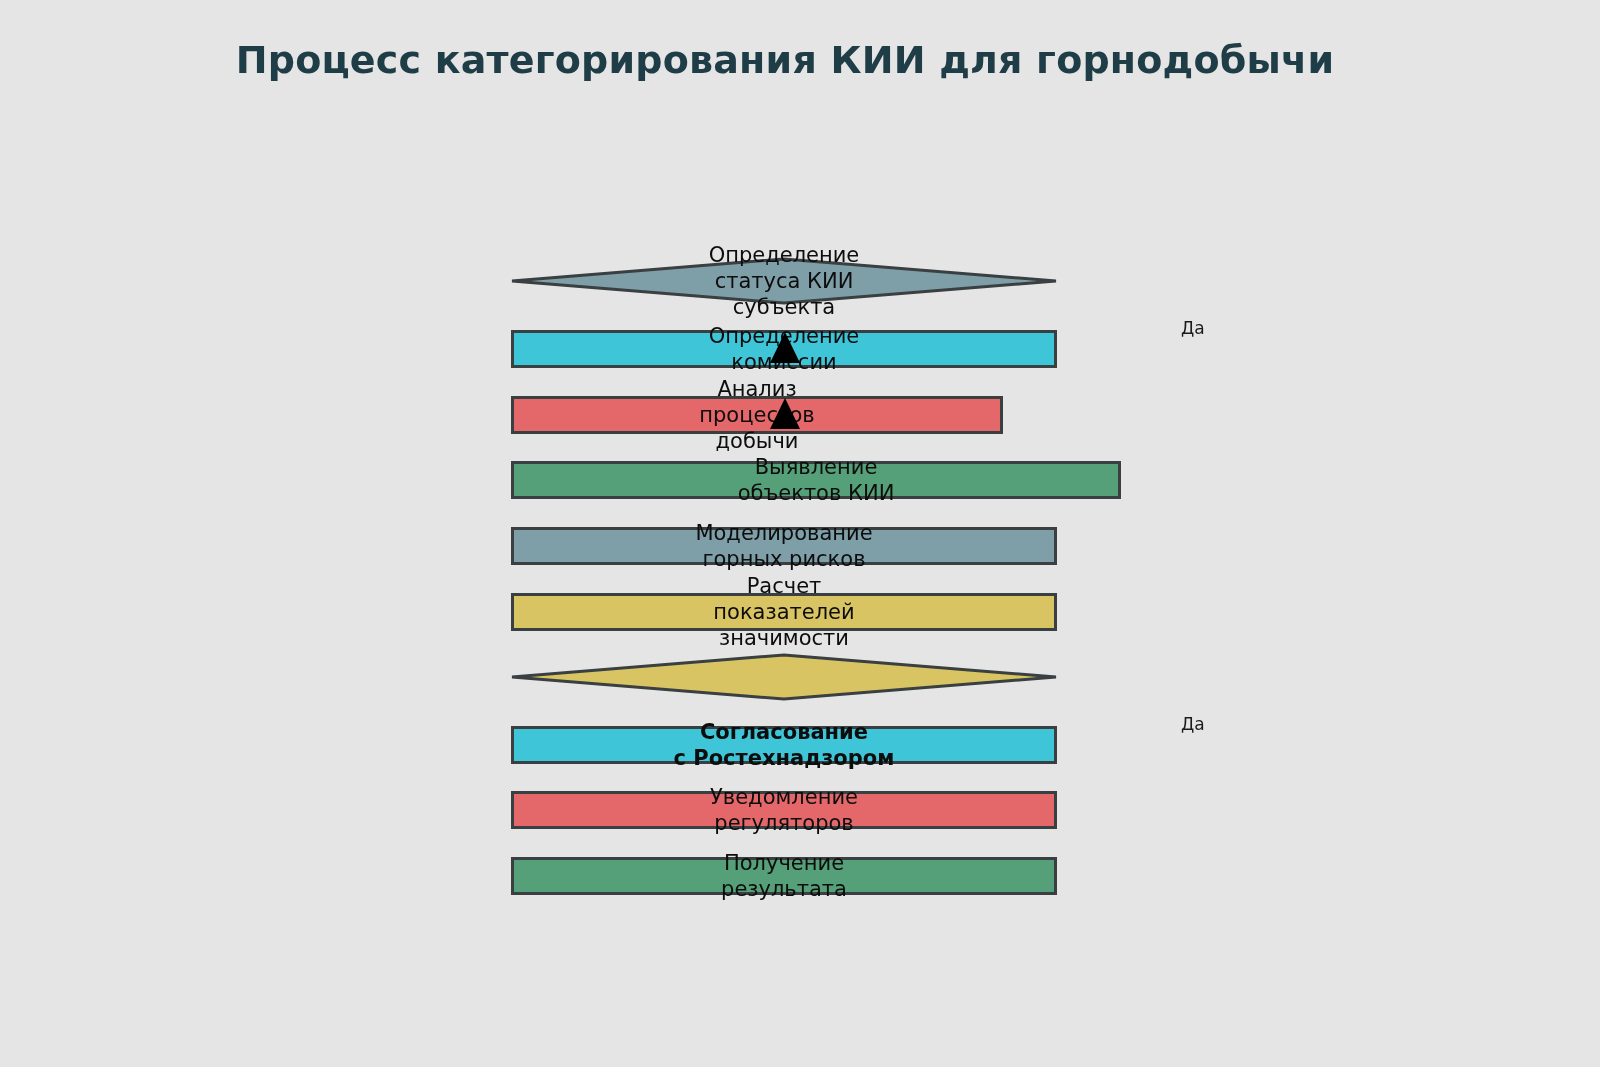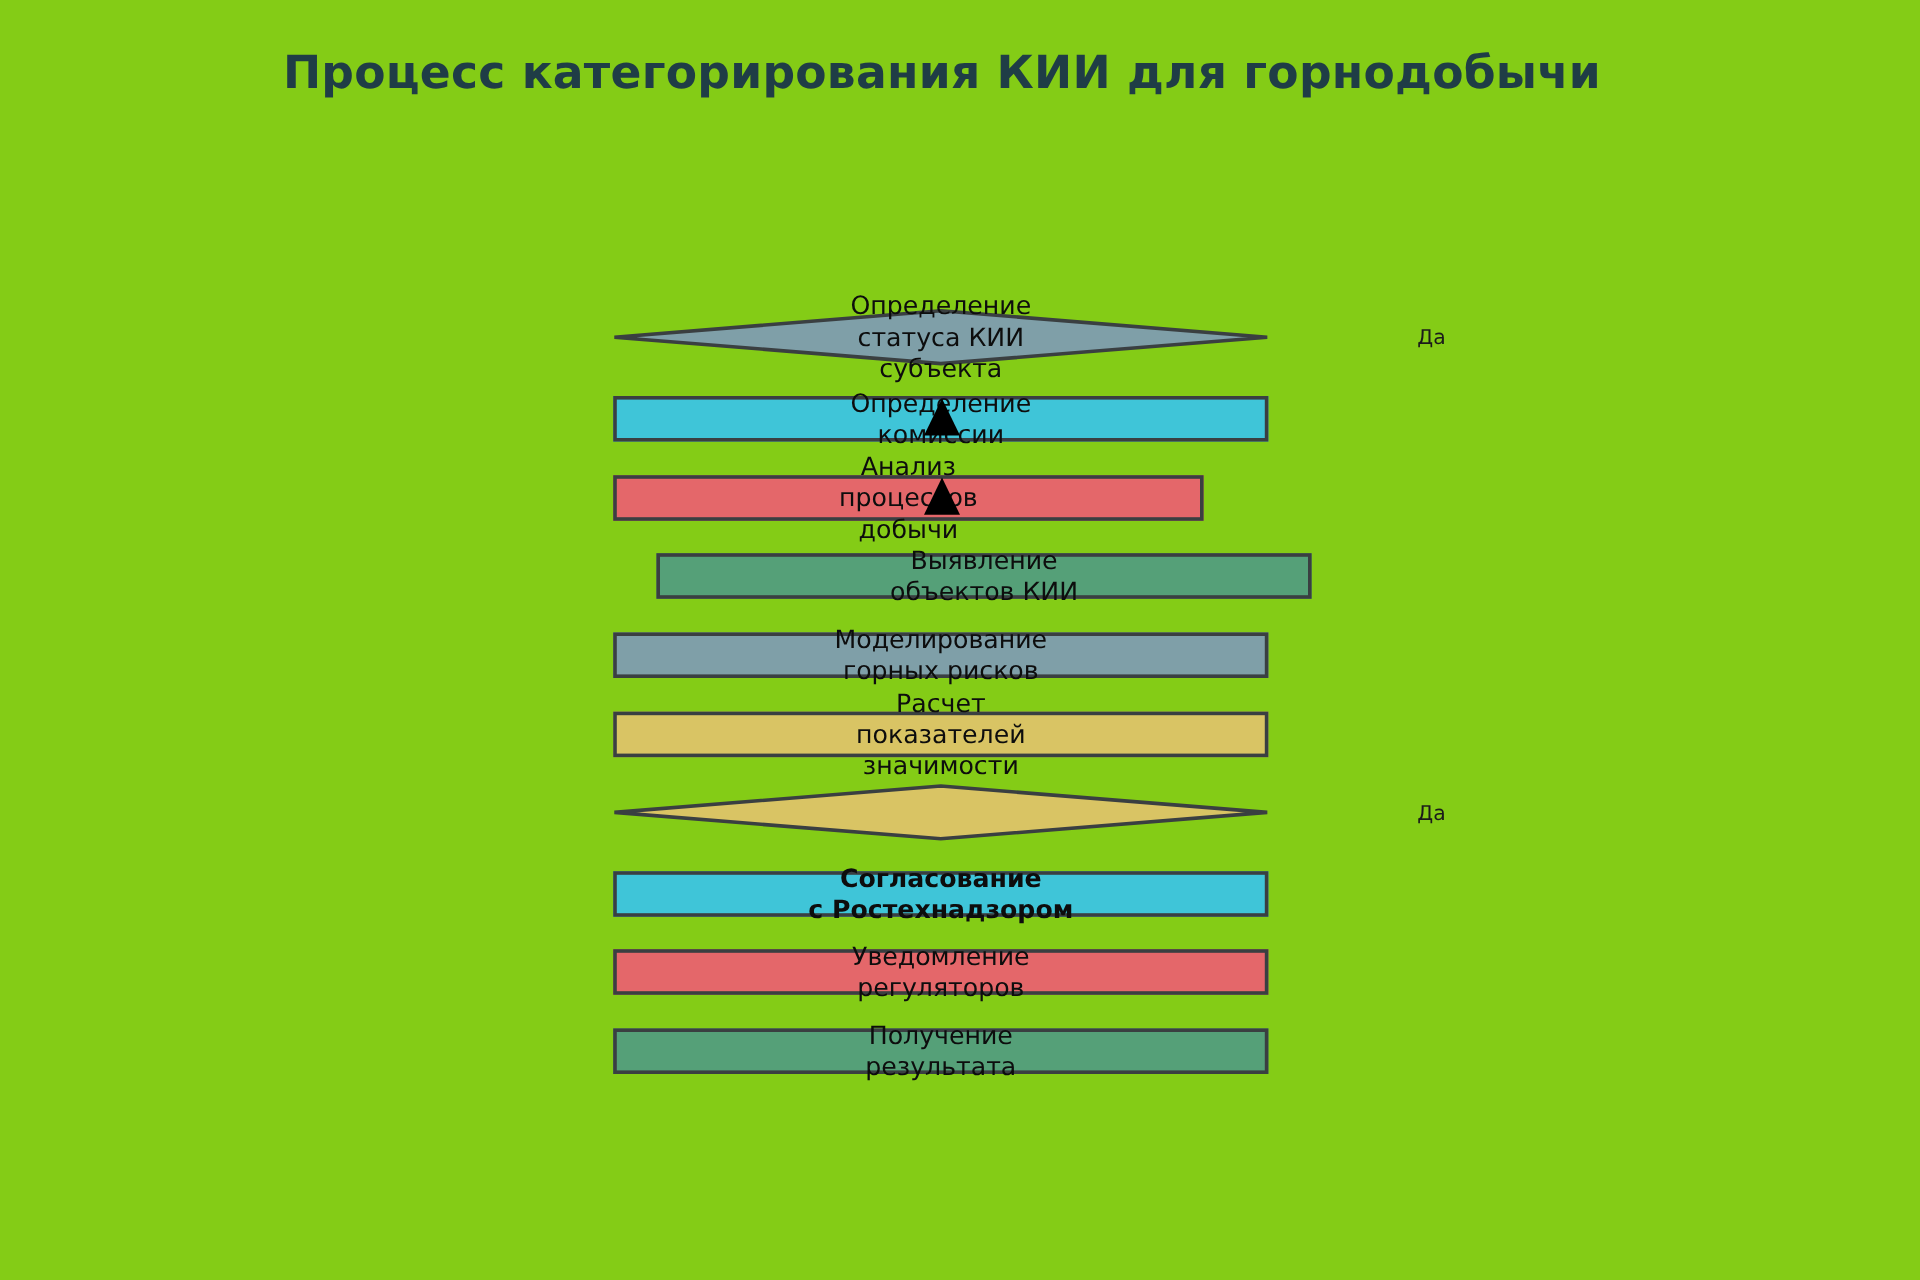--- a/index.html
+++ b/index.html
@@ -5,21 +5,21 @@
 <style>
   html, body {
     margin: 0;
     padding: 0;
     background: #ffffff;
   }
   #canvas {
     position: relative;
     width: 1600px;
     height: 1067px;
-    background: #84cc16;
+    background: #e5e5e5;
     overflow: hidden;
     font-family: "DejaVu Sans", sans-serif;
   }
 
   
   #title {
     position: absolute;
     left: 0;
     top: 38px;
     width: 1570px;
@@ -85,20 +85,21 @@
     border-bottom: 31px solid #000000;
   }
 
   
   .branch-label {
     position: absolute;
     font-family: "DejaVu Sans", sans-serif;
     font-size: 17px;
     color: #1b1b1b;
     white-space: nowrap;
+    margin-top: 46px;
   }
 </style>
 </head>
 <body>
 
 <div id="canvas">
 
   <div id="title">Процесс категорирования КИИ для горнодобычи</div>
 
   <div id="nodes-layer">
@@ -114,21 +115,21 @@
         <div class="rect-shape" style="background: rgb(63, 197, 216);"></div>
         <div class="node-label">Определение
 комиссии</div>
       </div>
       <div class="node" style="left: 511px; top: 396px; width: 492px; height: 38px;">
         <div class="rect-shape" style="background: rgb(228, 103, 106);"></div>
         <div class="node-label">Анализ
 процессов
 добычи</div>
       </div>
-      <div class="node" style="left: 511px; top: 461px; width: 546px; height: 38px; margin-left: 36px;">
+      <div class="node" style="left: 511px; top: 461px; width: 610px; height: 38px;">
         <div class="rect-shape" style="background: rgb(85, 160, 120);"></div>
         <div class="node-label">Выявление
 объектов КИИ</div>
       </div>
       <div class="node" style="left: 511px; top: 527px; width: 546px; height: 38px;">
         <div class="rect-shape" style="background: rgb(127, 159, 168);"></div>
         <div class="node-label">Моделирование
 горных рисков</div>
       </div>
       <div class="node" style="left: 511px; top: 593px; width: 546px; height: 38px;">

